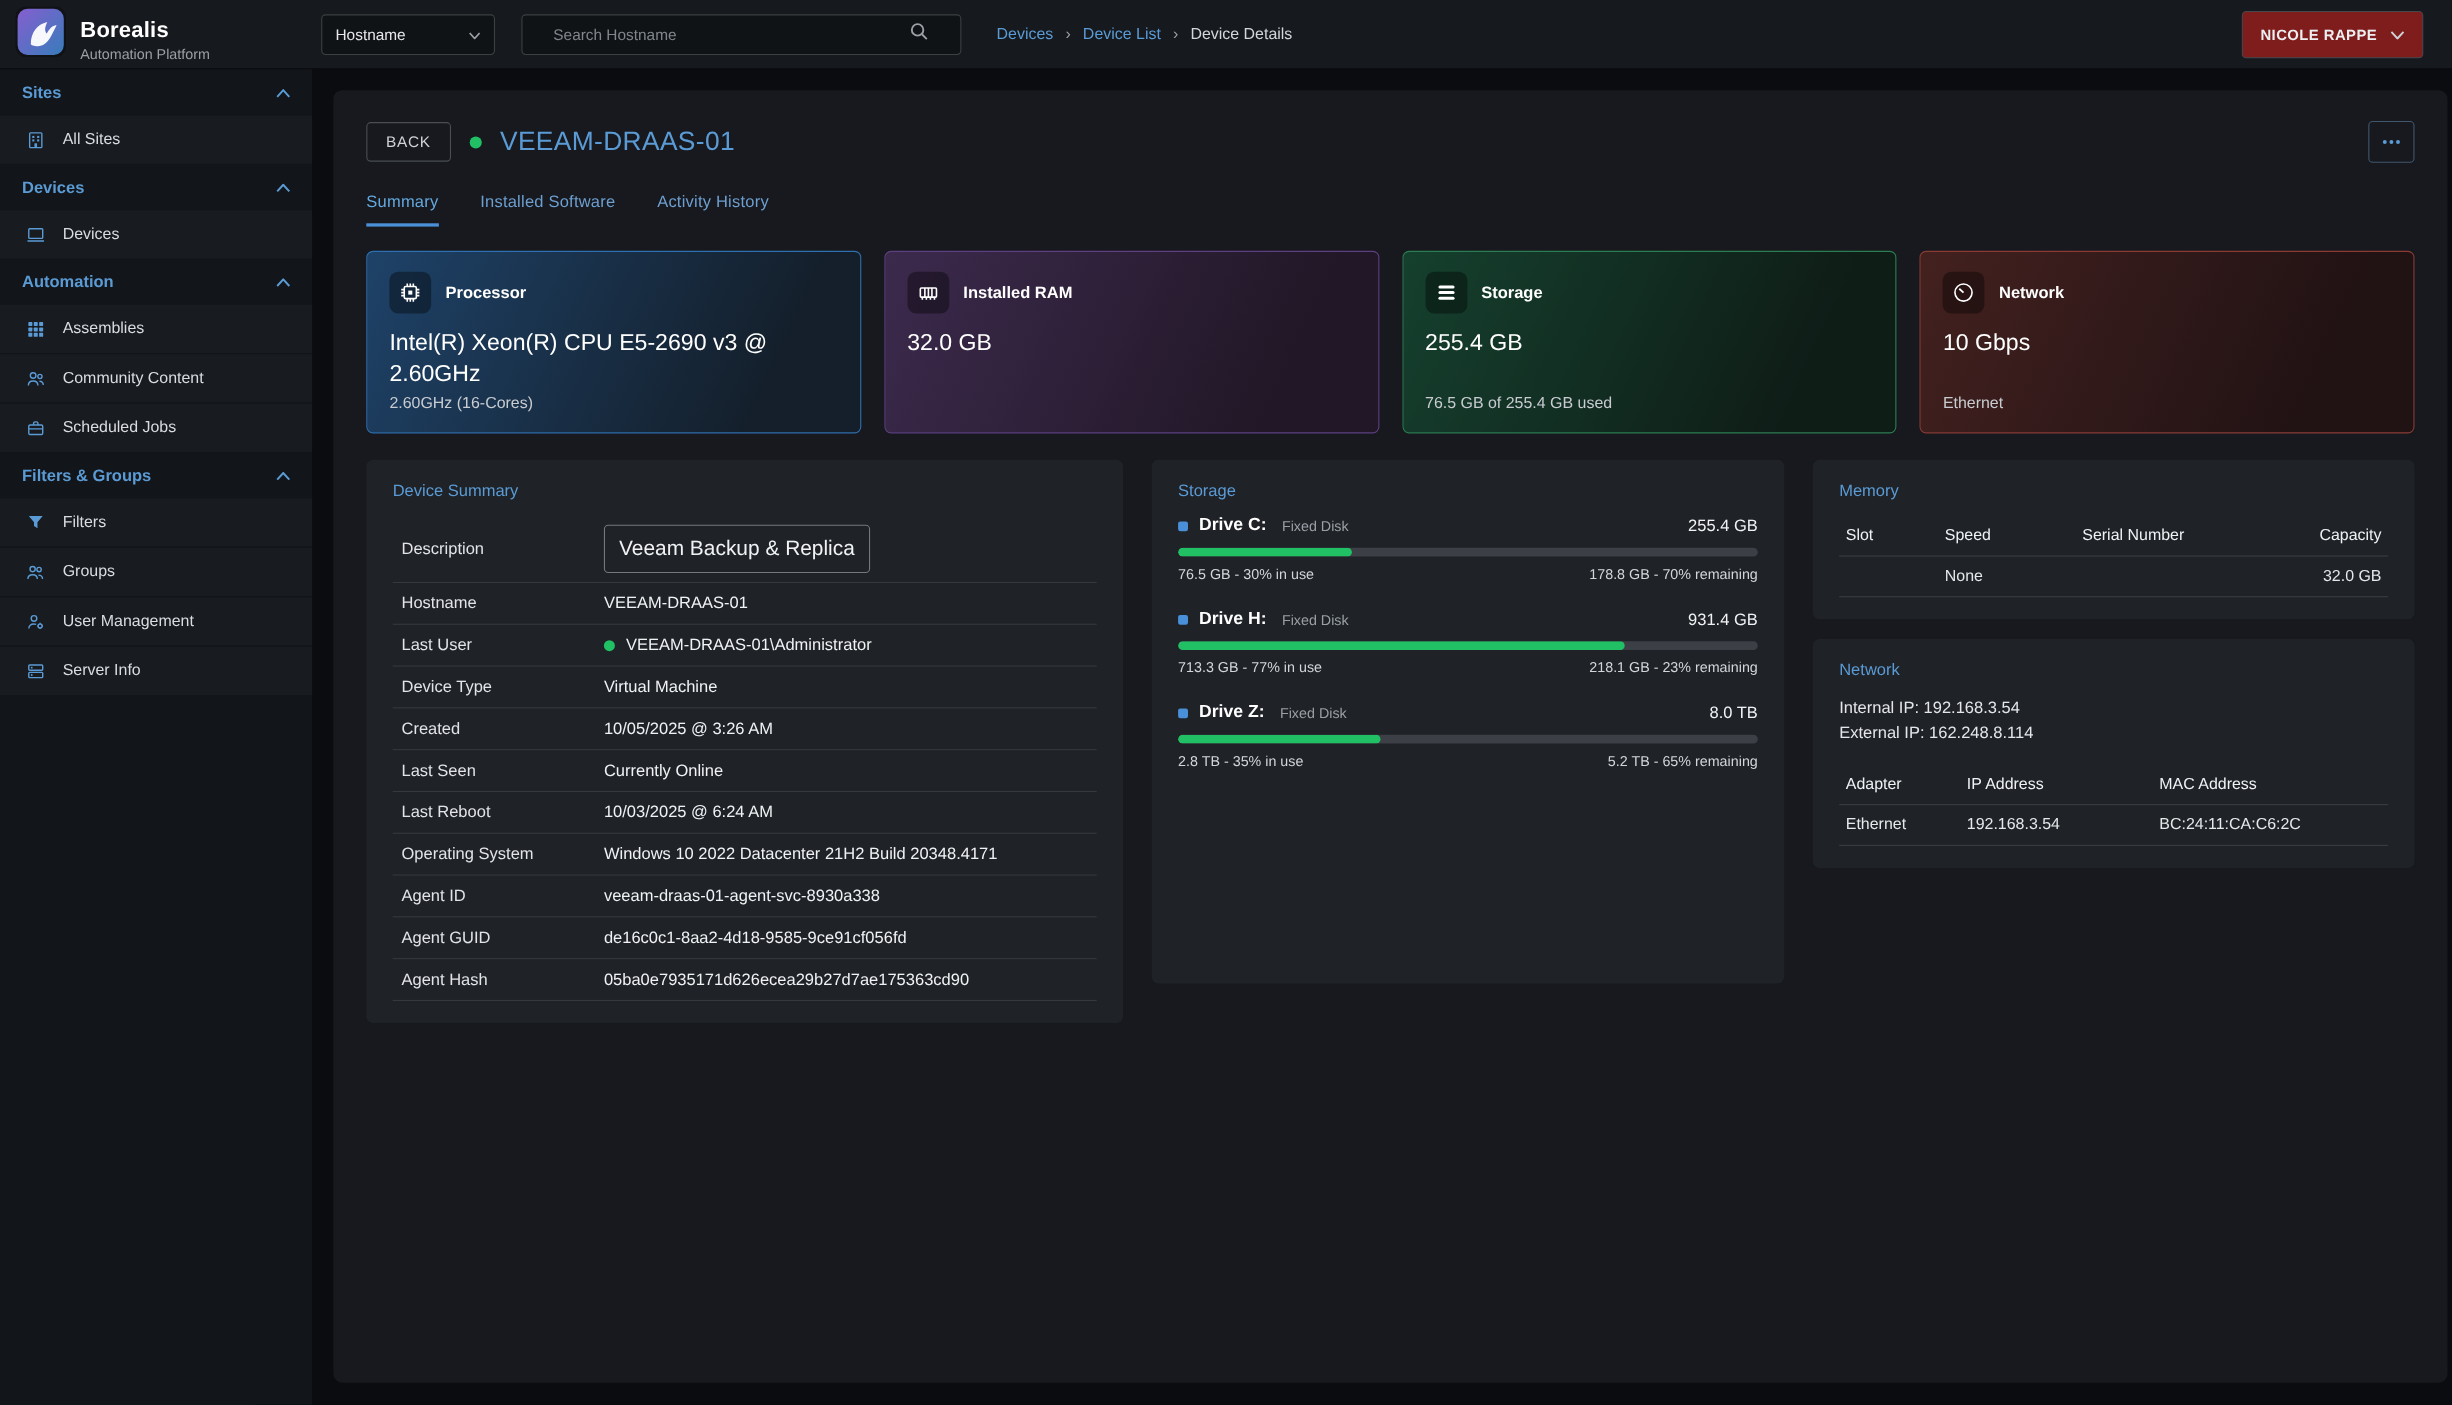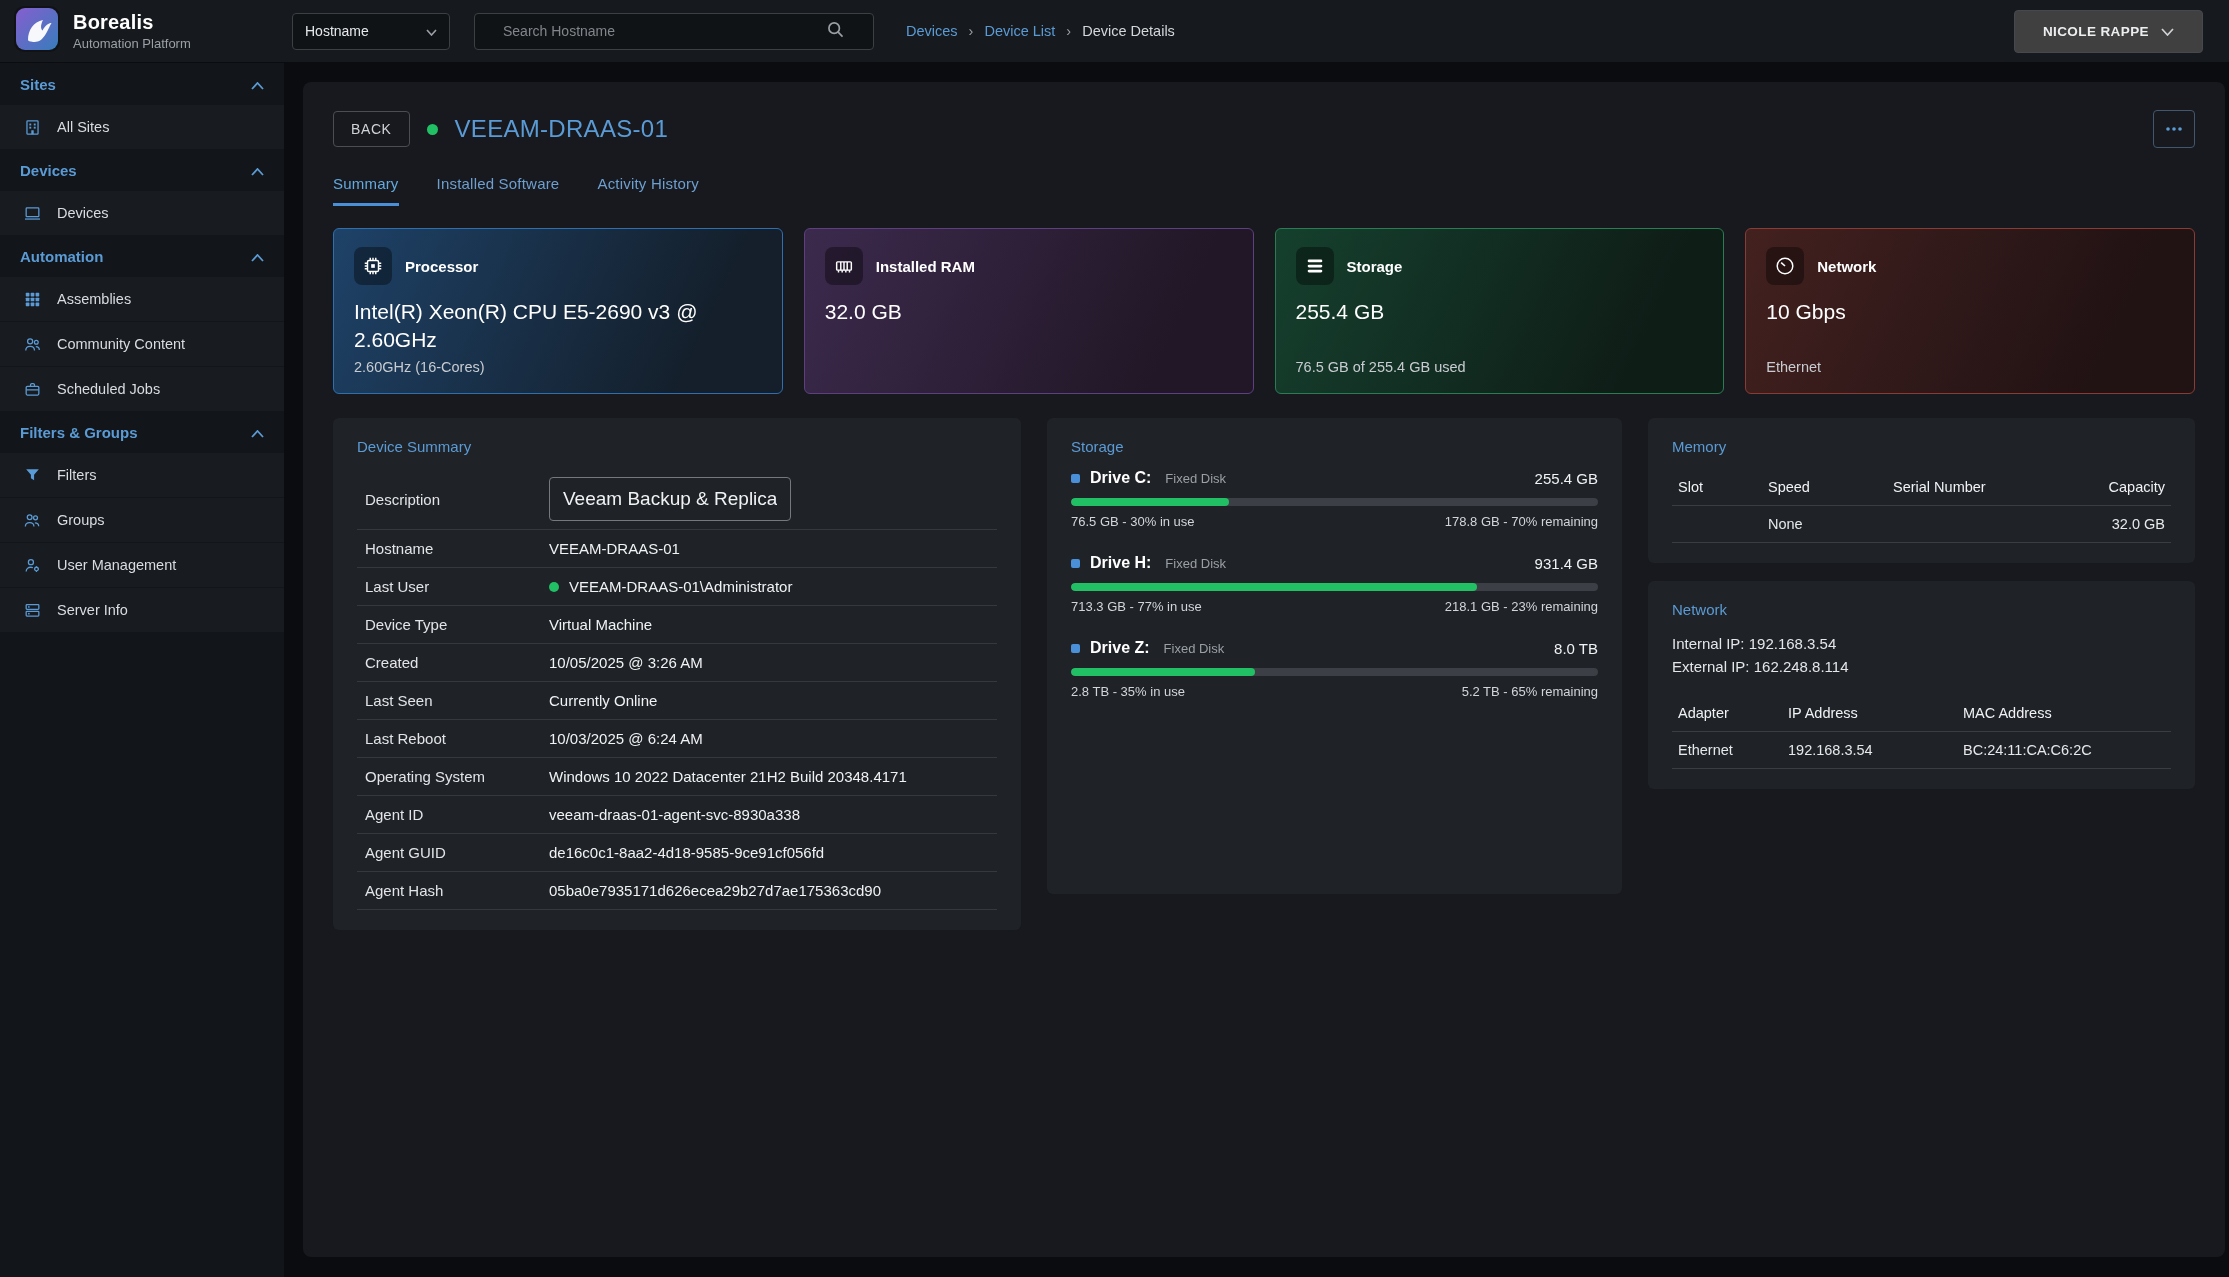--- a/index.html
+++ b/index.html
@@ -1,32 +1,32 @@
 <!DOCTYPE html>
 <html><head>
 <meta charset="utf-8">
 <style>
   * { margin:0; padding:0; box-sizing:border-box; }
   html,body { width:2229px; height:1277px; background:#0a0c0f; font-family:"Liberation Sans", sans-serif; color:#e6e8ea; overflow:hidden; }
   .app { display:grid; grid-template-rows:63px 1fr; grid-template-columns:284px 1fr; width:2229px; height:1277px; }
 
   
   .topbar { grid-column:1 / 3; background:#16191d; display:flex; align-items:center; border-bottom:1px solid #0a0c0f; }
-  .brand { width:284px; display:flex; align-items:center; gap:13px; padding-left:14px; flex:none; }
+  .brand { width:284px; display:flex; align-items:flex-end; gap:13px; padding-left:14px; flex:none; }
   .brand-name { font-size:20px; font-weight:700; color:#ffffff; letter-spacing:.2px; }
   .brand-sub { font-size:13px; color:#9aa0a6; margin-top:2px; }
   .hostname-select { margin-left:8px; width:158px; height:37px; background:#101316; border:1px solid #3c4043; border-radius:4px; display:flex; align-items:center; justify-content:space-between; padding:0 12px; font-size:14px; color:#e6e8ea; cursor:pointer; }
   .searchbox { margin-left:24px; width:400px; height:37px; background:#101316; border:1px solid #3c4043; border-radius:4px; display:flex; align-items:center; padding:0 28px; }
   .searchbox input { flex:1; background:transparent; border:none; outline:none; color:#e6e8ea; font-size:14px; font-family:inherit; }
   .searchbox input::placeholder { color:#80868b; }
   .breadcrumb { margin-left:32px; display:flex; align-items:center; gap:11px; font-size:14.5px; }
   .crumb-link { color:#5b9bd5; cursor:pointer; }
   .crumb-sep { color:#9aa0a6; }
   .crumb-current { color:#d4d7da; }
-  .user-btn { margin-left:auto; margin-right:26px; height:43px; display:flex; align-items:center; gap:12px; padding:0 28px; background:#404040; border:1px solid #45484d; border-radius:4px; font-size:13.5px; font-weight:700; letter-spacing:.4px; color:#eceef0; cursor:pointer; }
+  .user-btn { margin-left:auto; margin-right:26px; height:43px; display:flex; align-items:center; gap:12px; padding:0 16px; background:#7f1d1d; border:1px solid #45484d; border-radius:4px; font-size:13.5px; font-weight:700; letter-spacing:.4px; color:#eceef0; cursor:pointer; }
 
   
   .sidebar { background:#121519; overflow:hidden; }
   .nav-section { display:flex; align-items:center; justify-content:space-between; padding:13px 20px 12px 20px; color:#5b9bd5; font-size:15px; font-weight:700; cursor:pointer; }
   .nav-item { display:flex; align-items:center; gap:15px; padding:12px 22px; background:#181b20; font-size:14.5px; color:#d9dce0; cursor:pointer; }
   .nav-item + .nav-item { border-top:1px solid #121519; }
   .nav-icon { width:20px; height:20px; display:flex; align-items:center; justify-content:center; flex:none; }
 
   
   .main { background:#0a0c0f; padding:19px 4px 20px 19px; overflow:hidden; }

